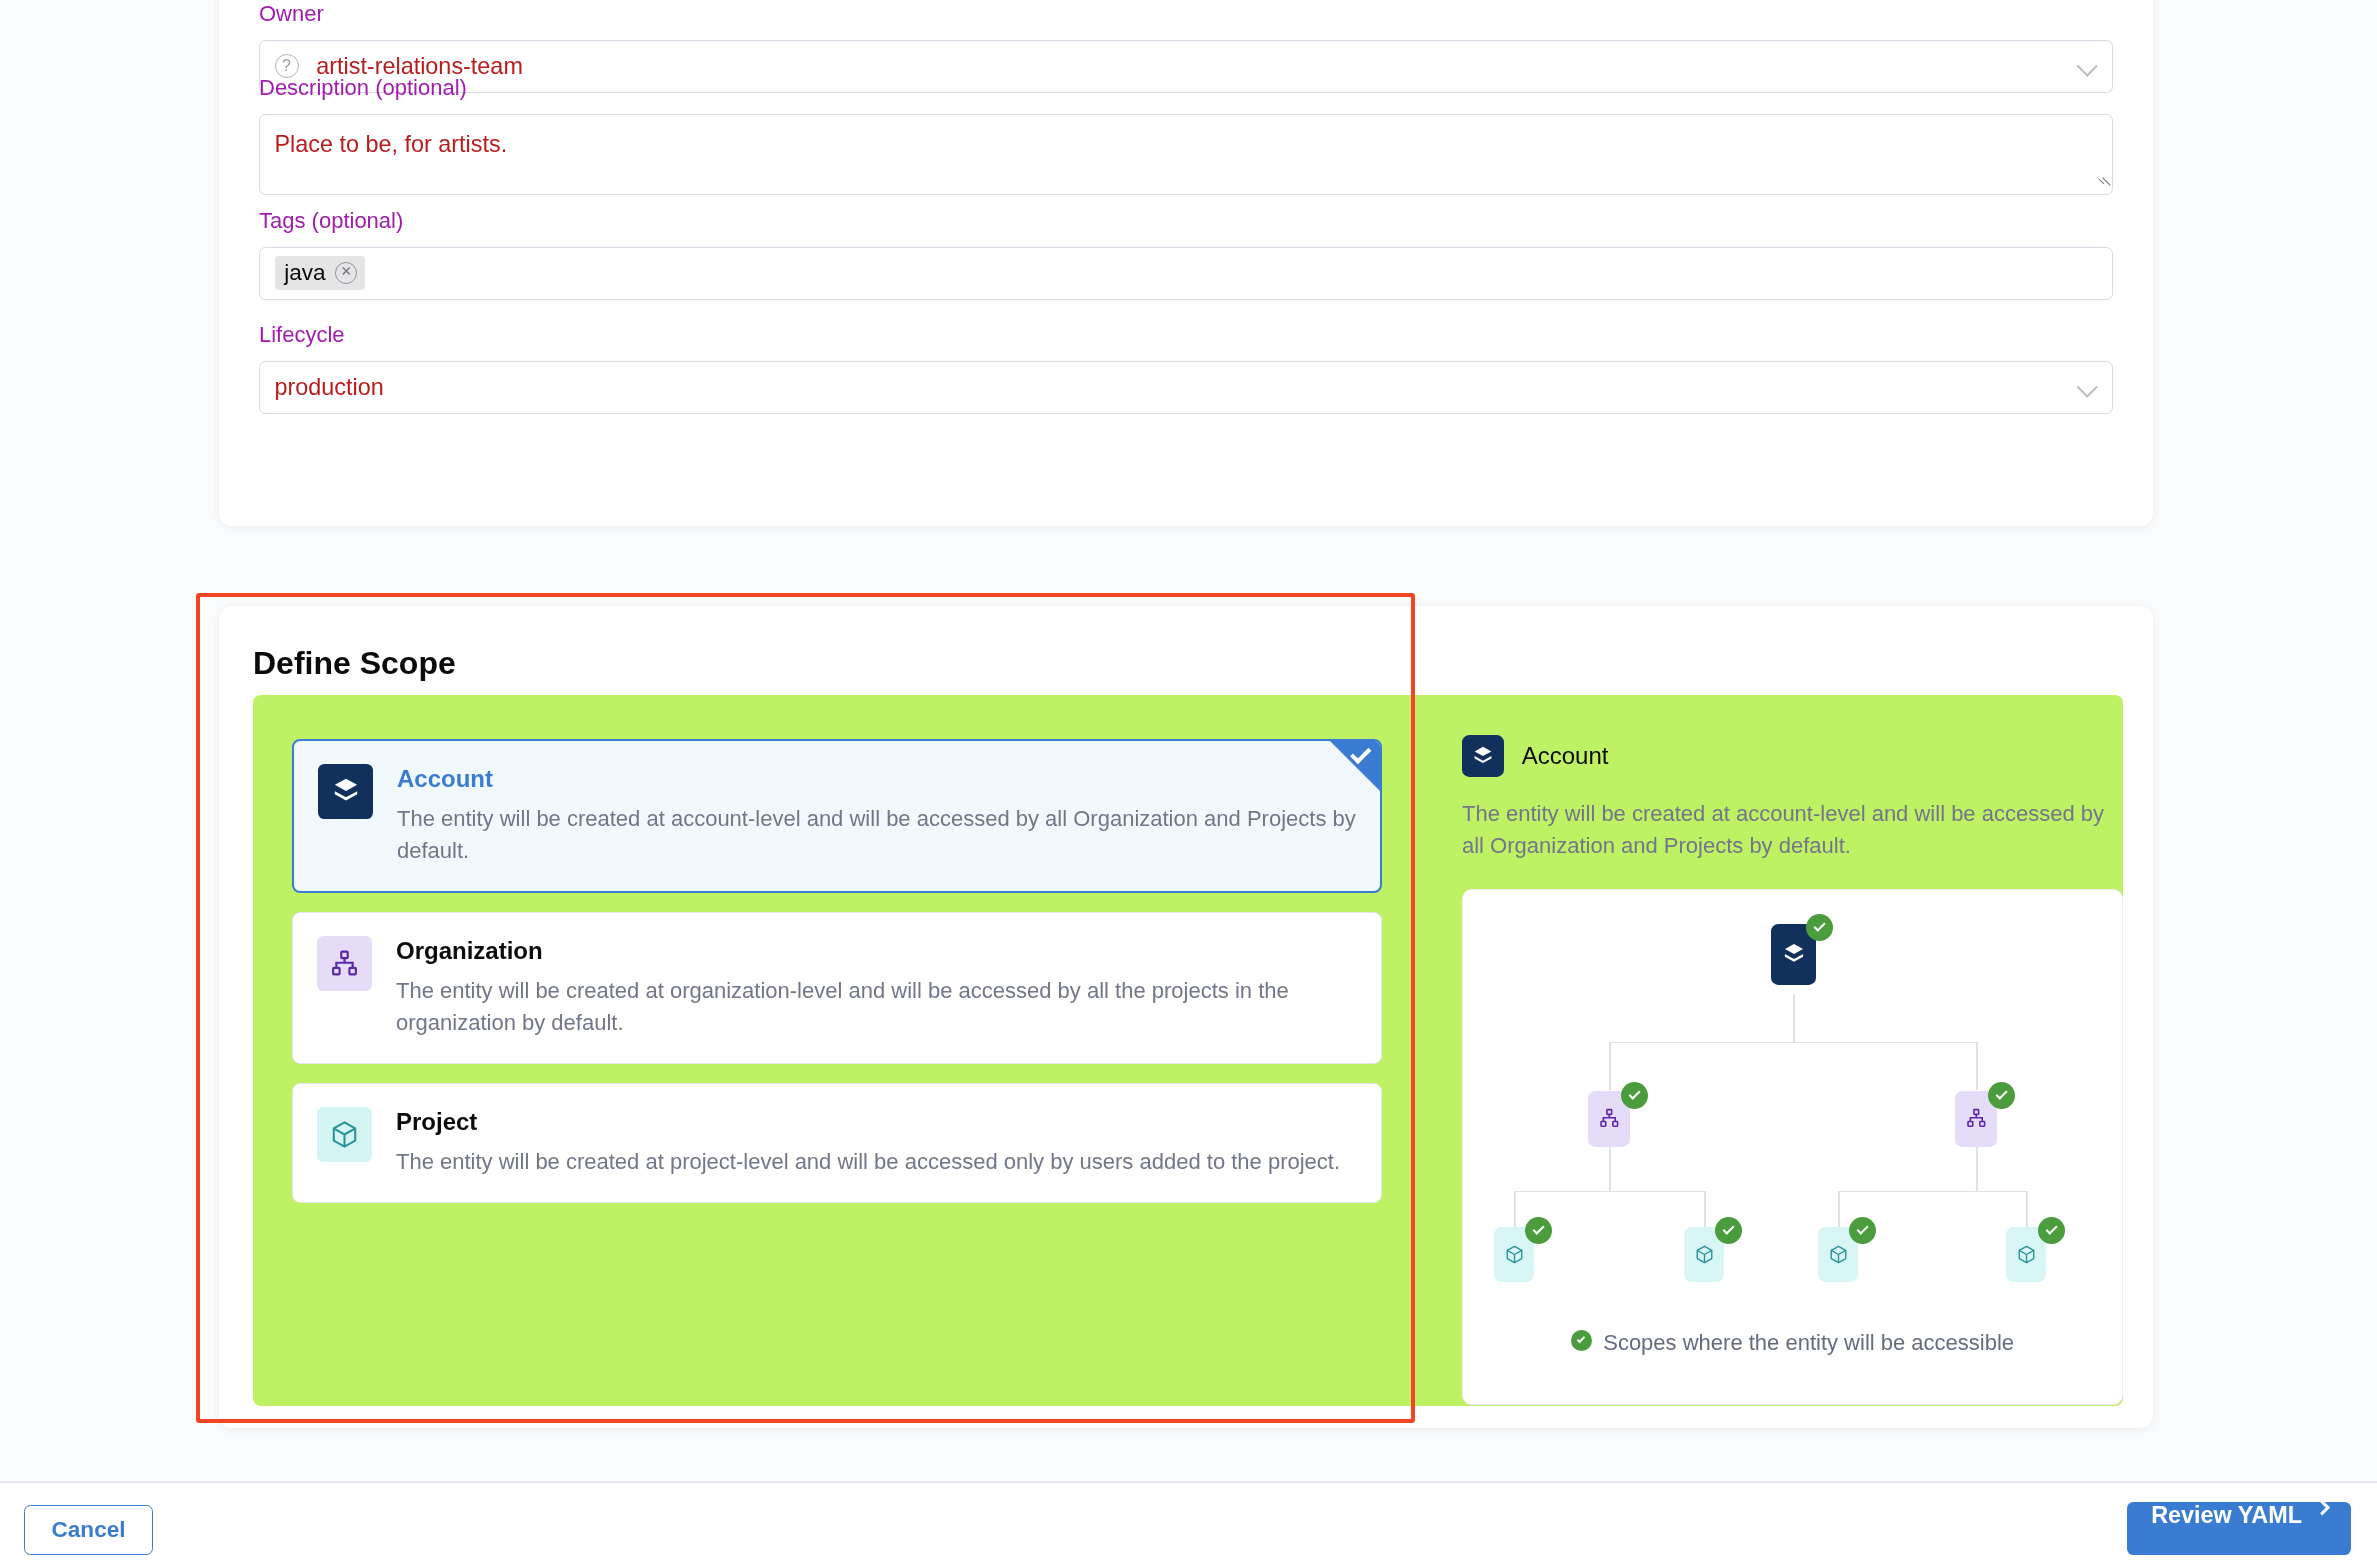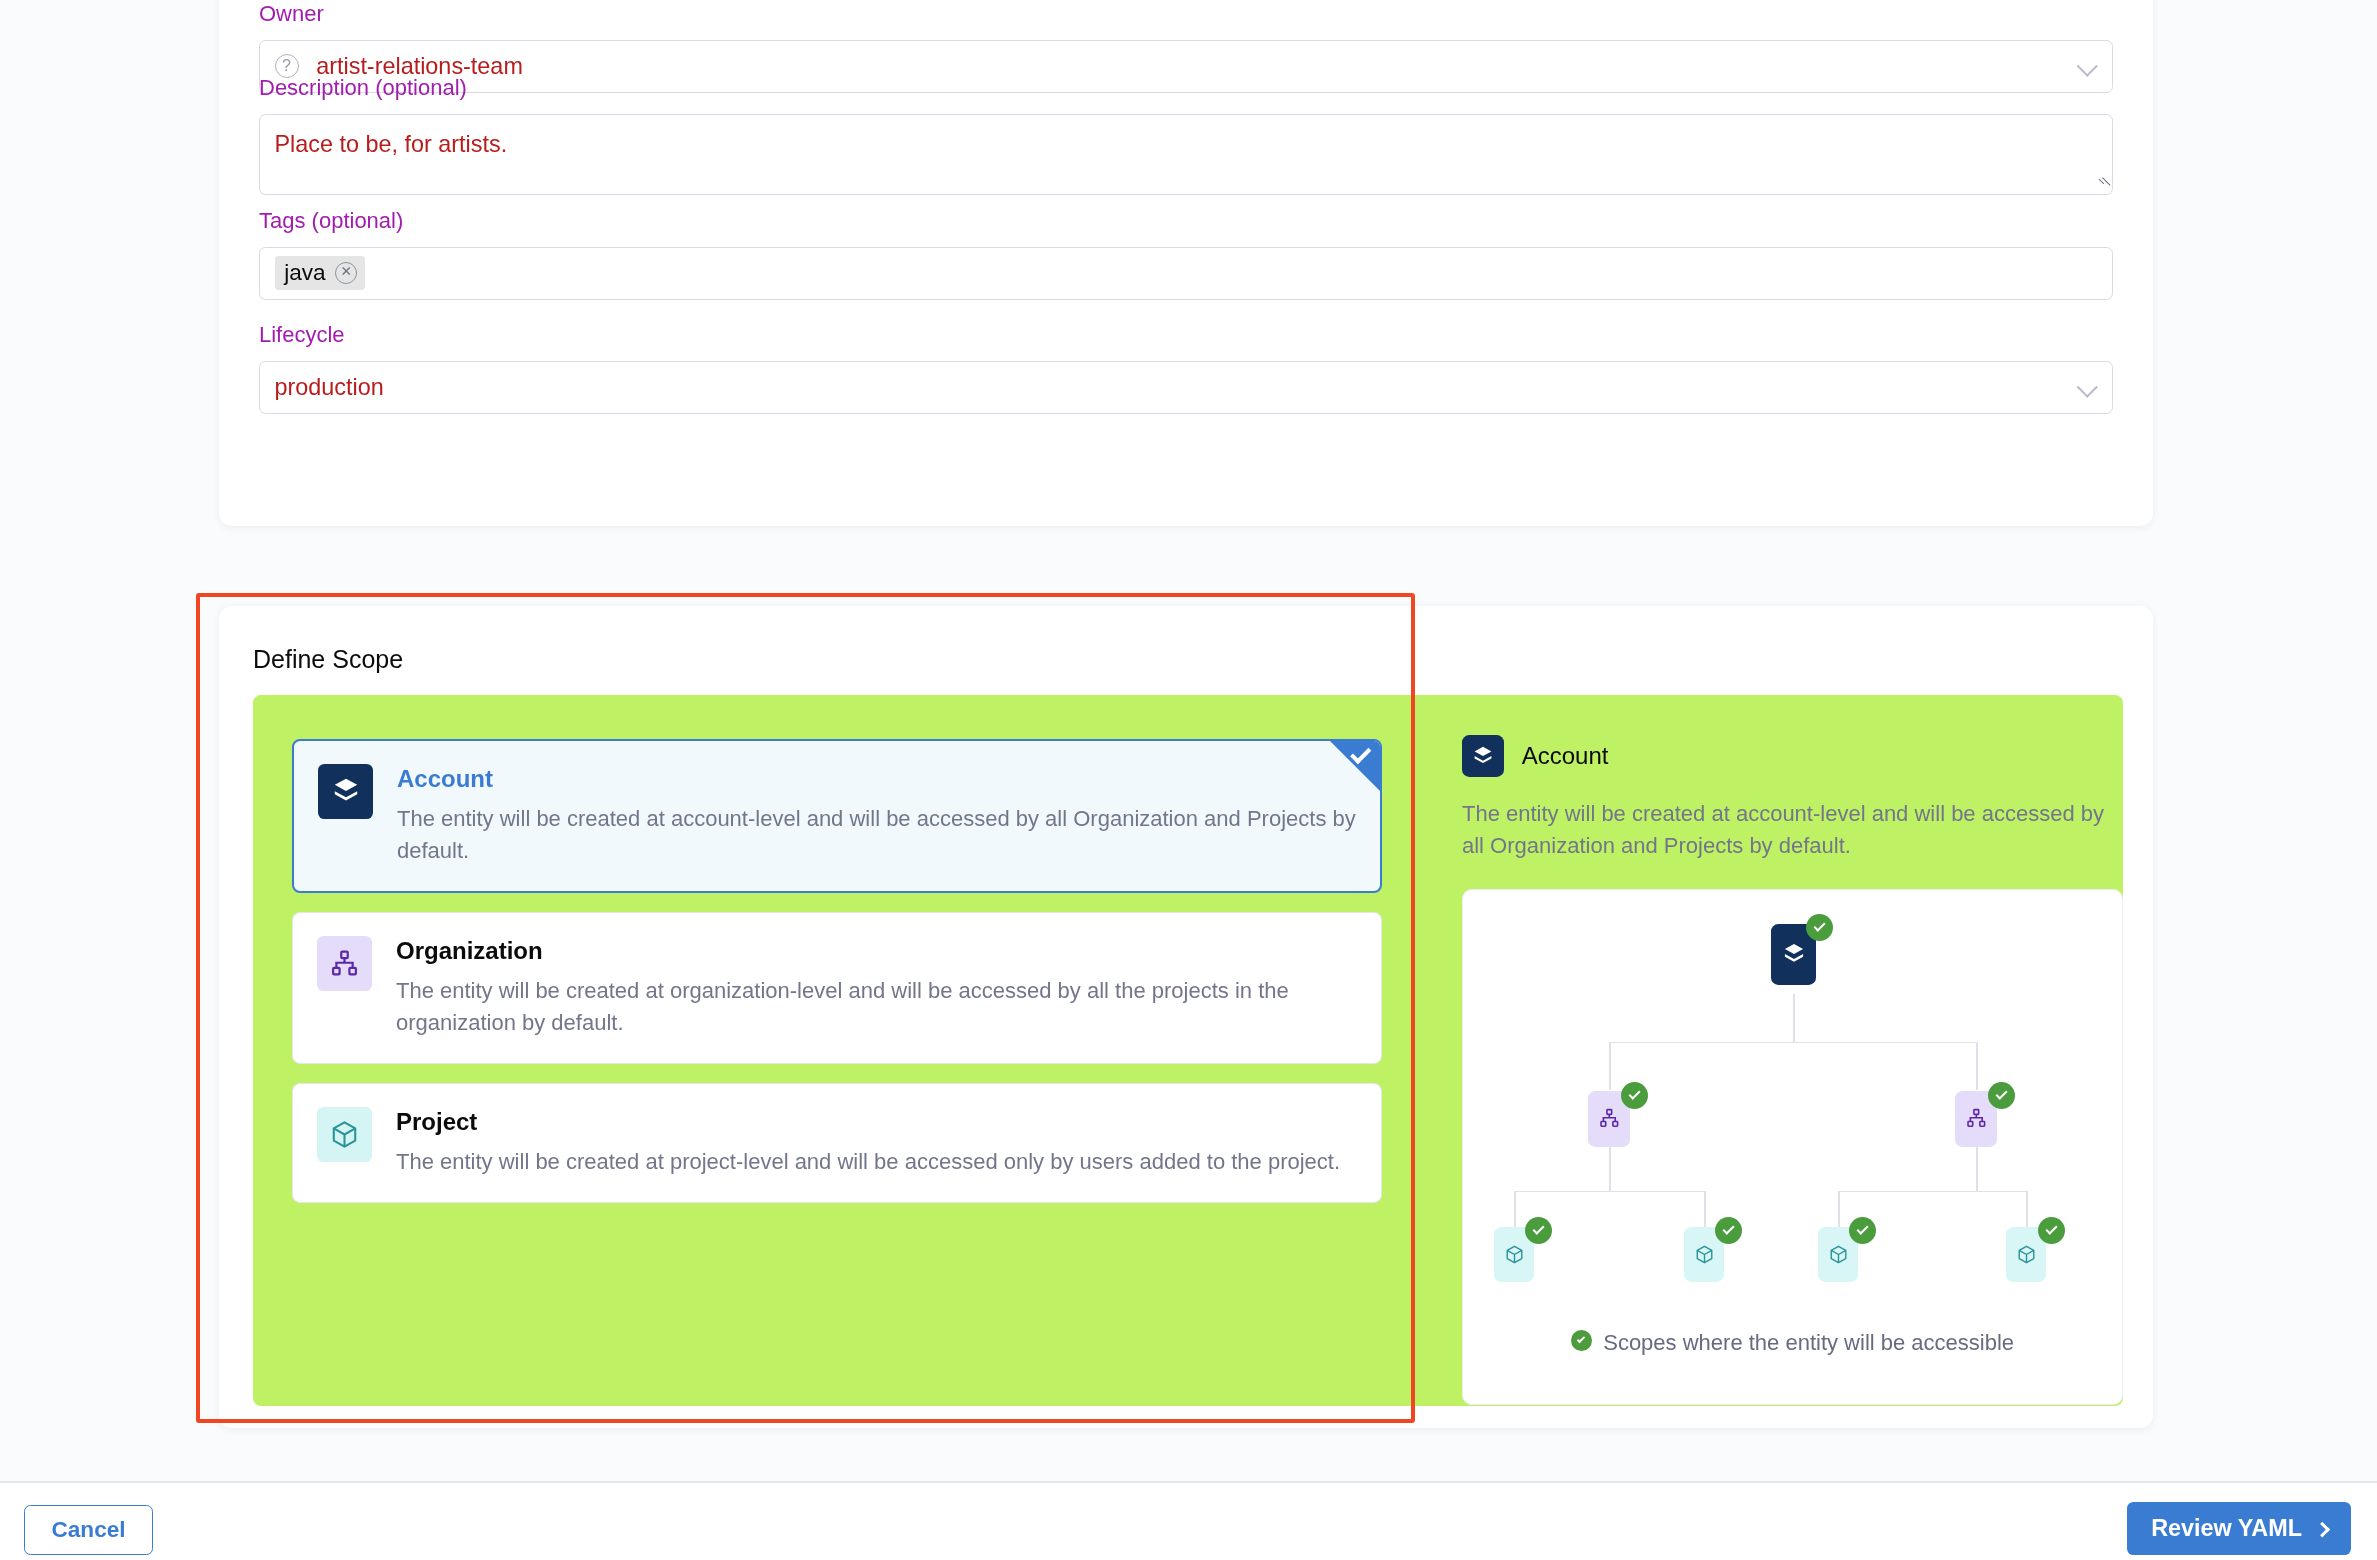--- a/index.html
+++ b/index.html
@@ -127,22 +127,22 @@
     position: absolute;
     left: 219px; top: 606px;
     width: 1934px; height: 822px;
     background: #ffffff;
     border-radius: 13px;
     box-shadow: 0 1.6px 8px rgba(16,22,26,.06);
   }
   .scope-title {
     position: absolute;
     left: 34px; top: 39px;
-    font-size: 25px;
-    font-weight: normal;
+    font-size: 32px;
+    font-weight: bold;
     color: #0b0b0d;
   }
   .scope-body {
     position: absolute;
     left: 34px; top: 89px;
     width: 1870px; height: 711px;
     background: #bef264;
     border-radius: 8px;
     display: flex;
   }
@@ -307,21 +307,21 @@
   .btn-review {
     position: absolute;
     right: 26px; top: 19.3px;
     height: 53px;
     padding: 0 24px;
     border-radius: 6.4px;
     background: #3b7cd3;
     color: #fff;
     font-size: 23.4px;
     font-weight: bold;
-    display: flex; align-items: center; gap: 14.5px;
+    display: flex; gap: 14.5px;
     cursor: pointer;
   }
   .arrow-r {
     width: 10.5px; height: 10.5px;
     border-right: 3.2px solid #fff;
     border-top: 3.2px solid #fff;
     transform: rotate(45deg);
   }
 </style>
 </head>

